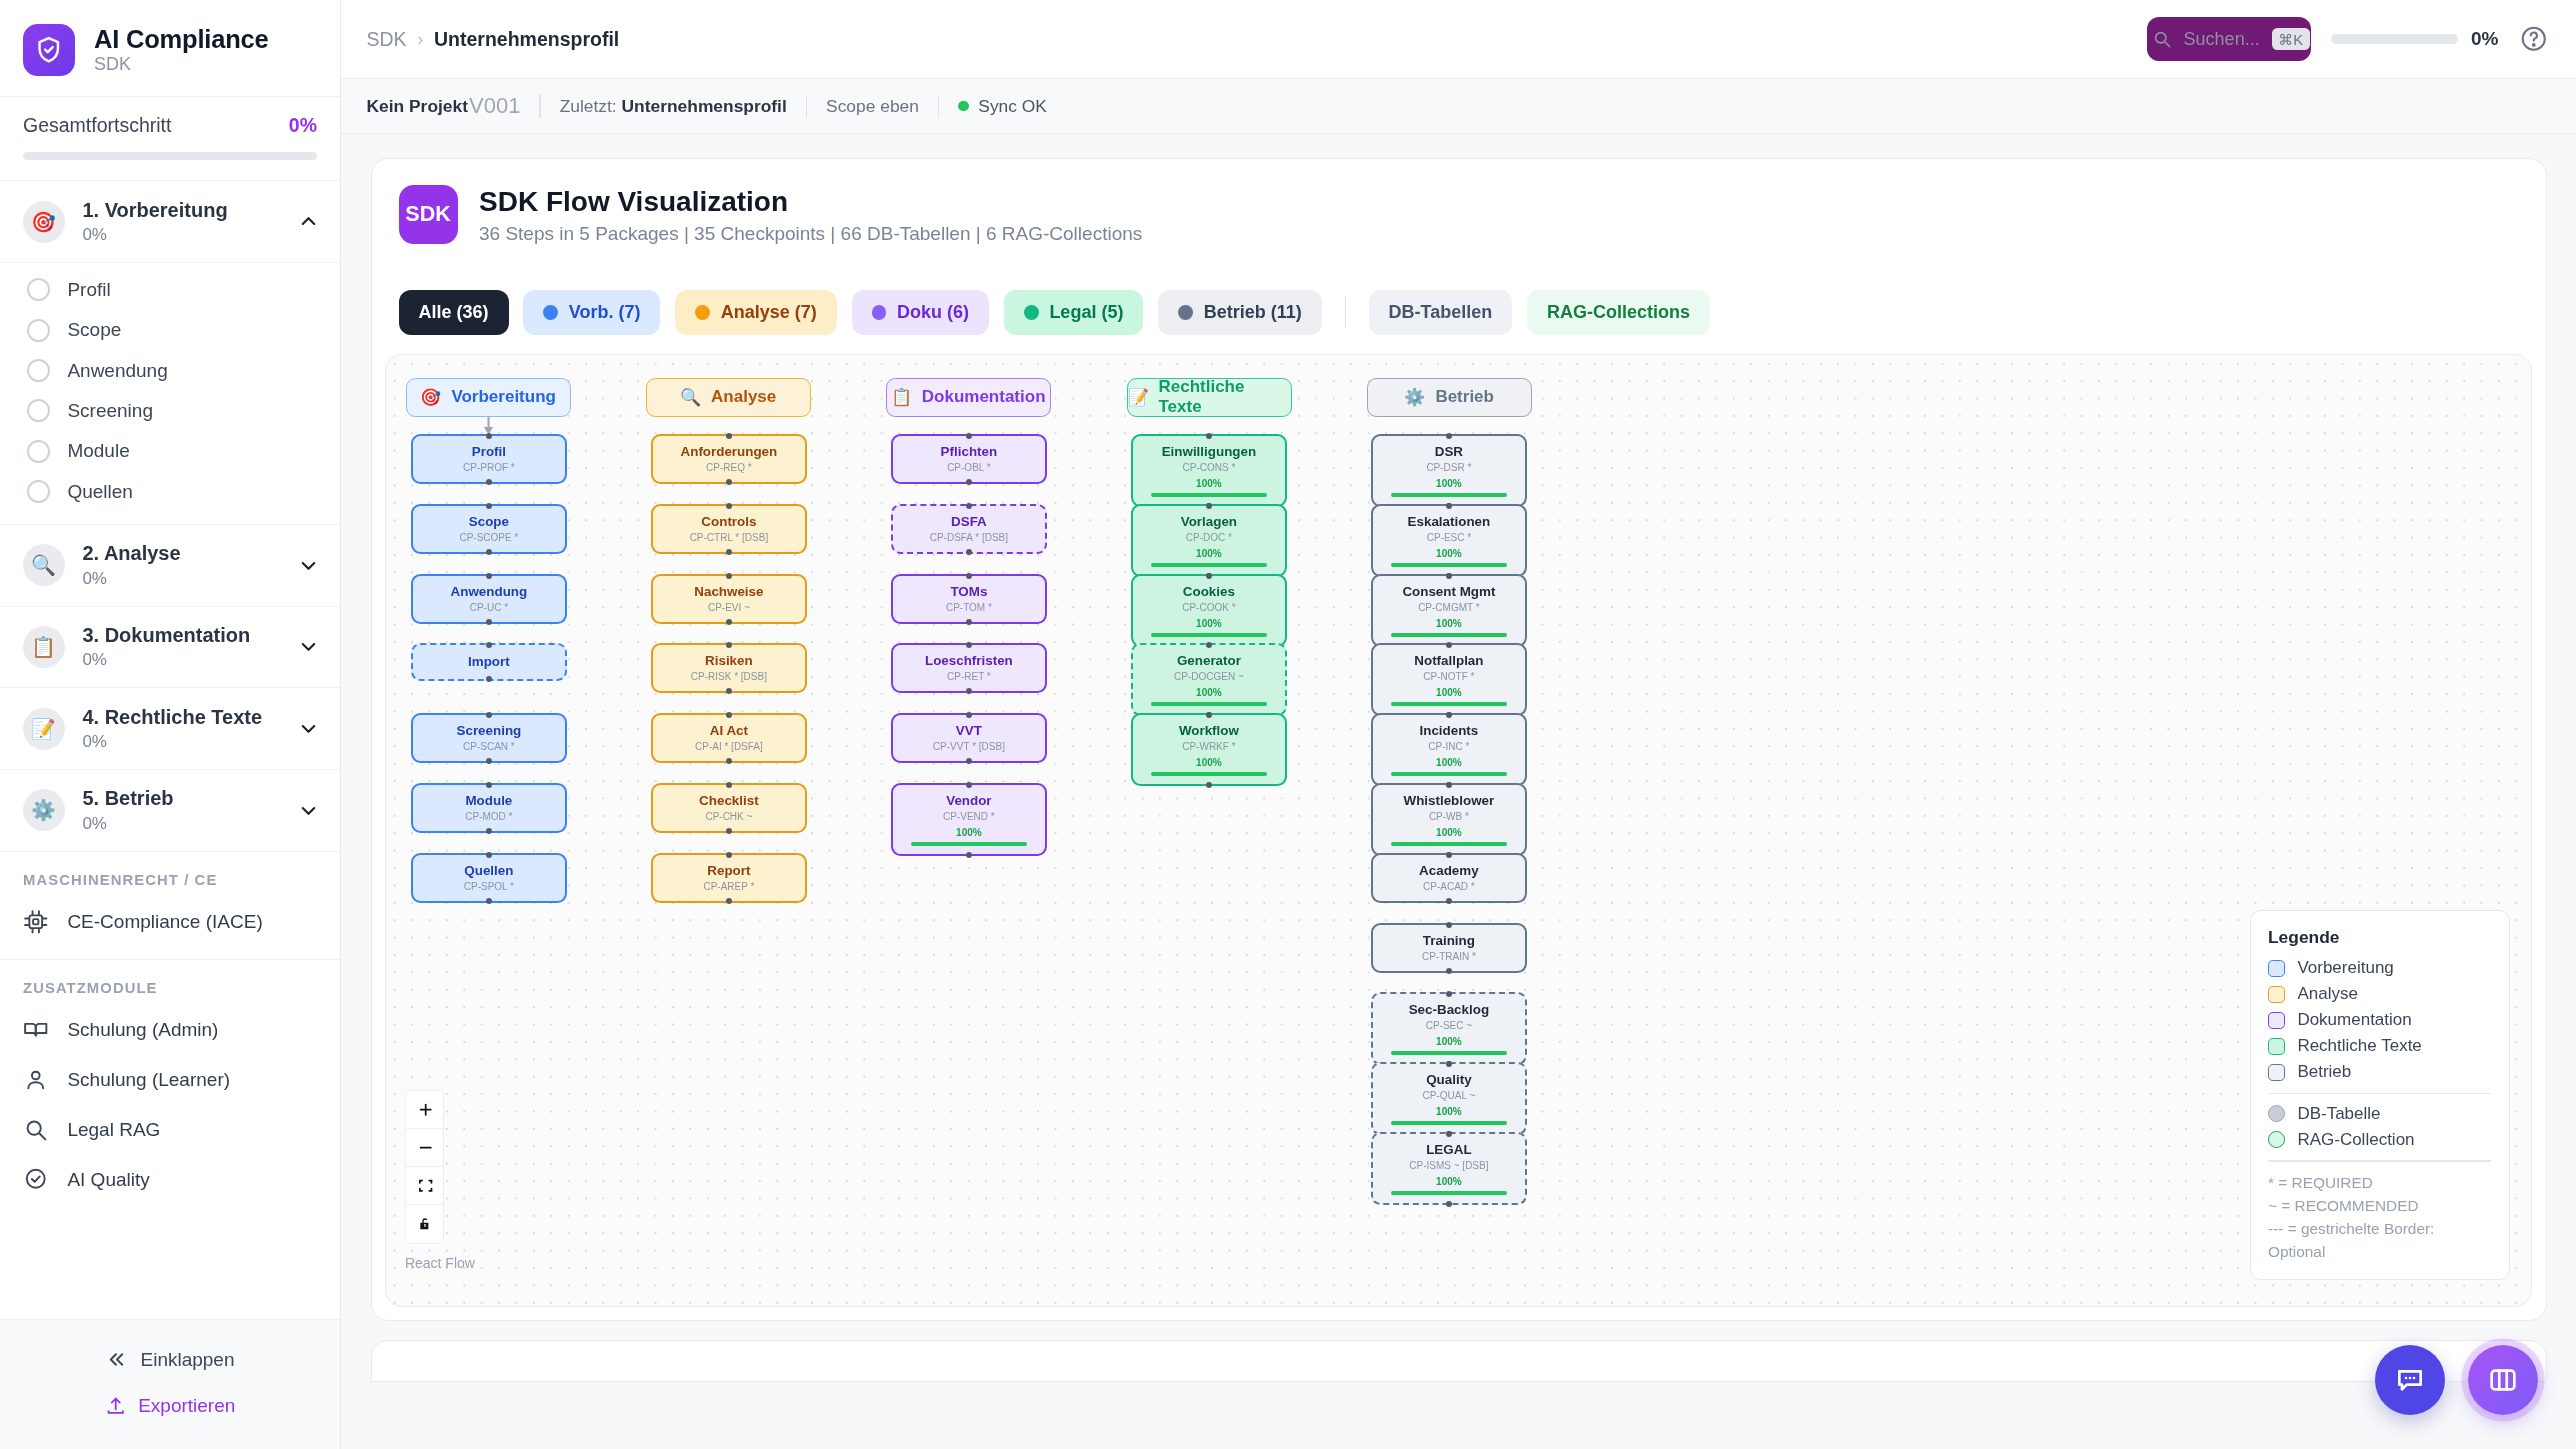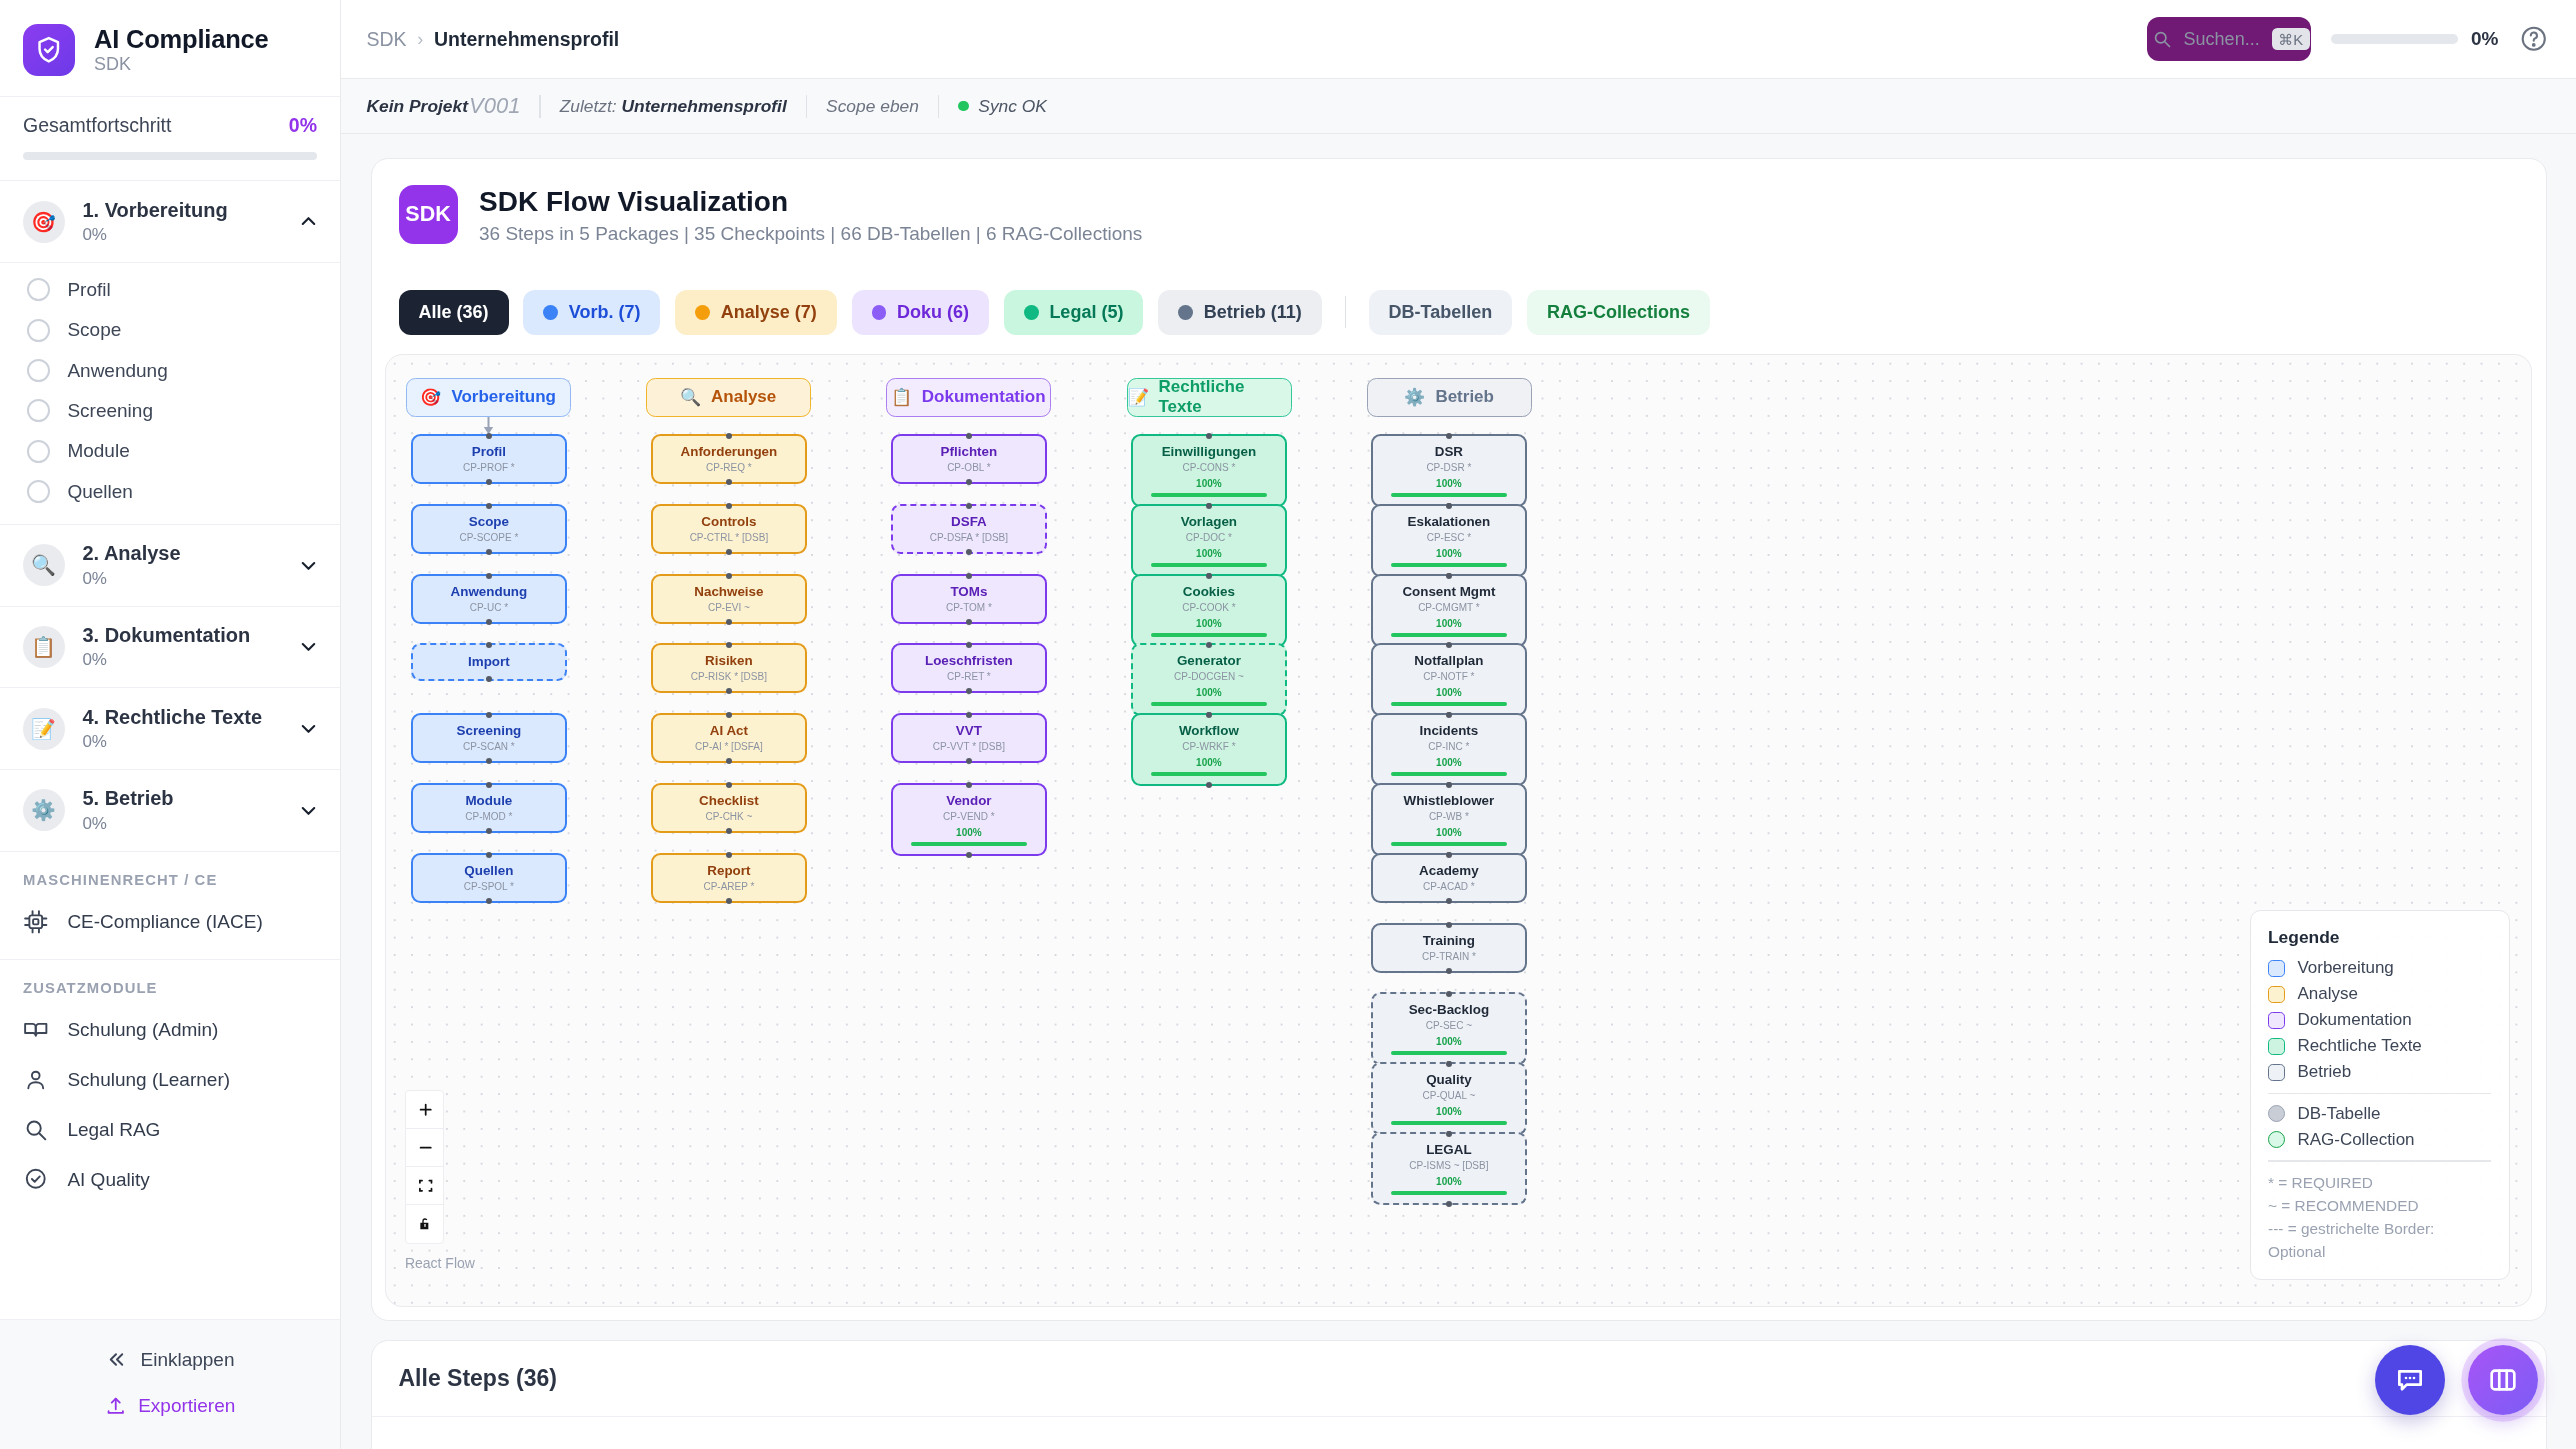--- a/index.html
+++ b/index.html
@@ -116,21 +116,21 @@
     font-size: 14.8px; color: #6b7280;
   }
   .mini-prog { display: flex; align-items: center; gap: 13.4px; }
   .mini-track { width: 127px; height: 10.7px; border-radius: 5.4px; background: #e4e7eb; }
   .mini-pct { font-size: 19px; font-weight: 700; color: #2c3444; }
   .help-ic { width: 29.5px; height: 29.5px; color: #6b7280; cursor: pointer; }
 
   .metabar {
     height: 55px; min-height: 55px; background: #f8f9fb;
     border-bottom: 1.3px solid #e8eaee;
-    display: flex; align-items: center; gap: 0; padding: 0 25.5px; font-style: italic;
+    display: flex; align-items: center; gap: 0; padding: 0 25.5px;
   }
   .meta-strong { font-size: 17.4px; color: #2c3444; font-weight: 600; }
   .meta-dim { font-size: 22px; color: #a0a7b4; margin-left: 1px; }
   .meta-sep { width: 1.3px; height: 23px; background: #dfe2e7; margin: 0 19px; }
   .meta-txt { font-size: 17.4px; color: #6b7280; }
   .meta-txt b { color: #2c3444; font-weight: 600; }
   .sync { display: flex; align-items: center; gap: 9.4px; font-size: 17.4px; color: #4b5563; }
   .sync-dot { width: 10.7px; height: 10.7px; border-radius: 50%; background: #22c55e; }
 
   .scroll-area { flex: 1; overflow: hidden; padding: 24px 29.5px 0 29.5px; }
@@ -938,21 +938,20 @@
                 <path d="M8 10V7.2a4 4 0 0 1 7.6-1.6l-1.8.8A2.1 2.1 0 0 0 10 7.2V10h7v10H5V10h3Zm3.2 4.4v2.2h1.6v-2.2a1.3 1.3 0 1 0-1.6 0Z"></path>
               </svg>
             </div>
           </div>
           <div class="rf-attr">React Flow</div>
         </div>
         </div>
       </div>
 
       <div class="steps-card">
-        <div class="steps-head">Alle Steps (36)</div>
         <div class="steps-body"></div>
       </div>
     </div>
   </main>
 
   <div class="fabs">
     <div class="fab chat">
       <span>
         <svg width="32" height="32" viewBox="0 0 24 24" fill="none" stroke="#fff" stroke-width="2" stroke-linecap="round" stroke-linejoin="round">
           <path d="M4 5.5h16v10H9.5L6 19v-3.5H4z"></path>

